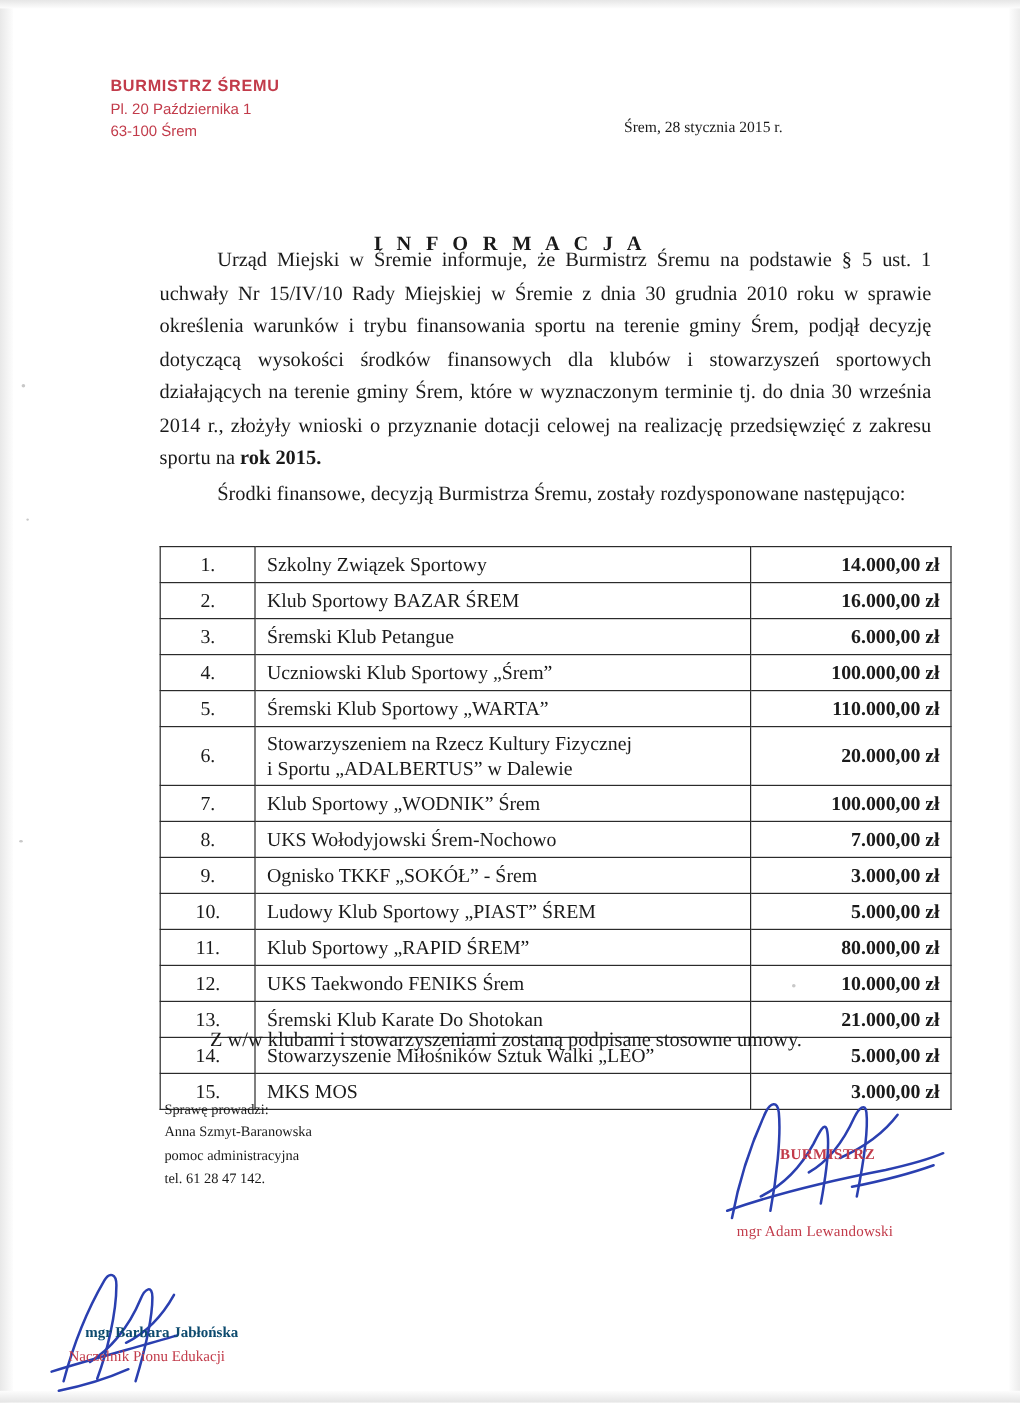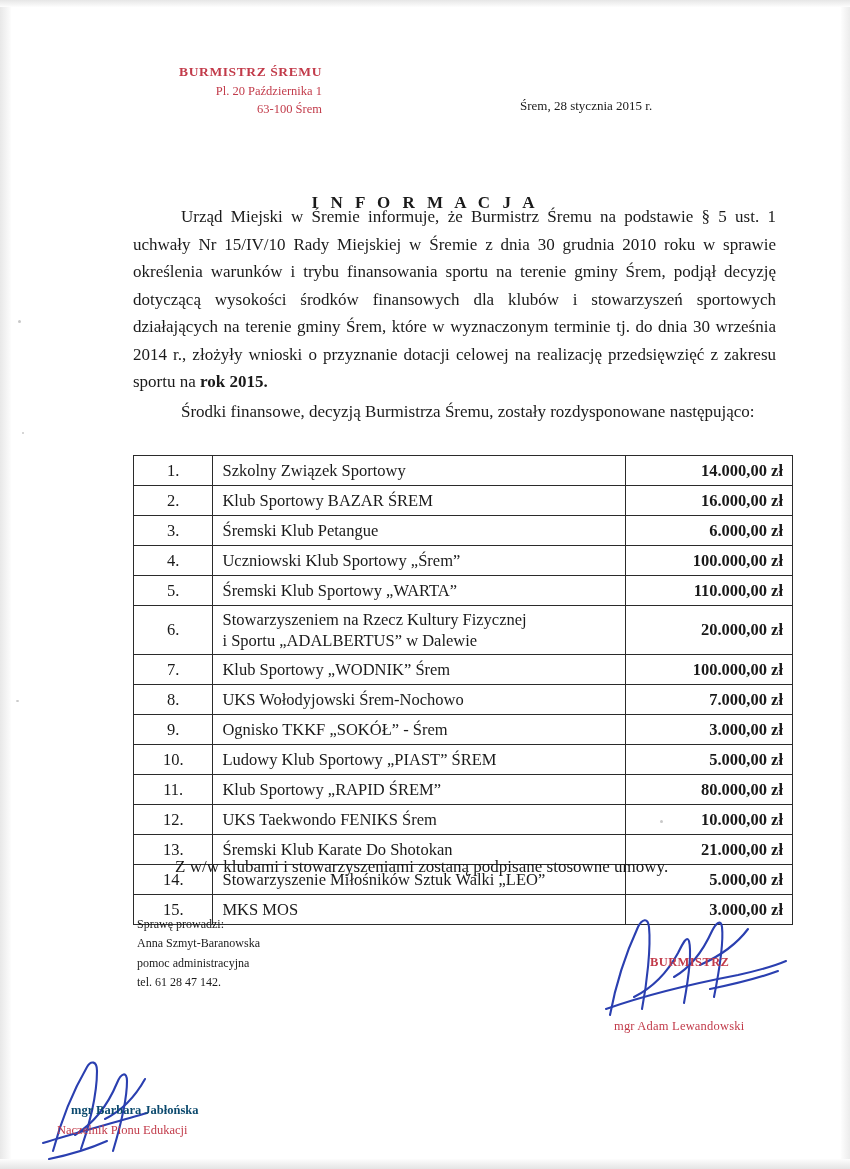--- a/index.html
+++ b/index.html
@@ -46,23 +46,23 @@
     background: #c8c8c8;
     border-radius: 50%;
   }
 
   
   .letterhead {
     position: absolute;
     left: 92px;
     top: 62px;
     width: 230px;
-    text-align: right;
-    color: #c23b4a;
-    font-family: Liberation Serif, serif;
+    text-align: left;
+    color: #c23b4a;
+    font-family: Liberation Sans, sans-serif;
     line-height: 1.45;
   }
   .letterhead .lh-1 {
     font-size: 13.5px;
     font-weight: bold;
     letter-spacing: 0.6px;
   }
   .letterhead .lh-2 {
     font-size: 12.5px;
   }

